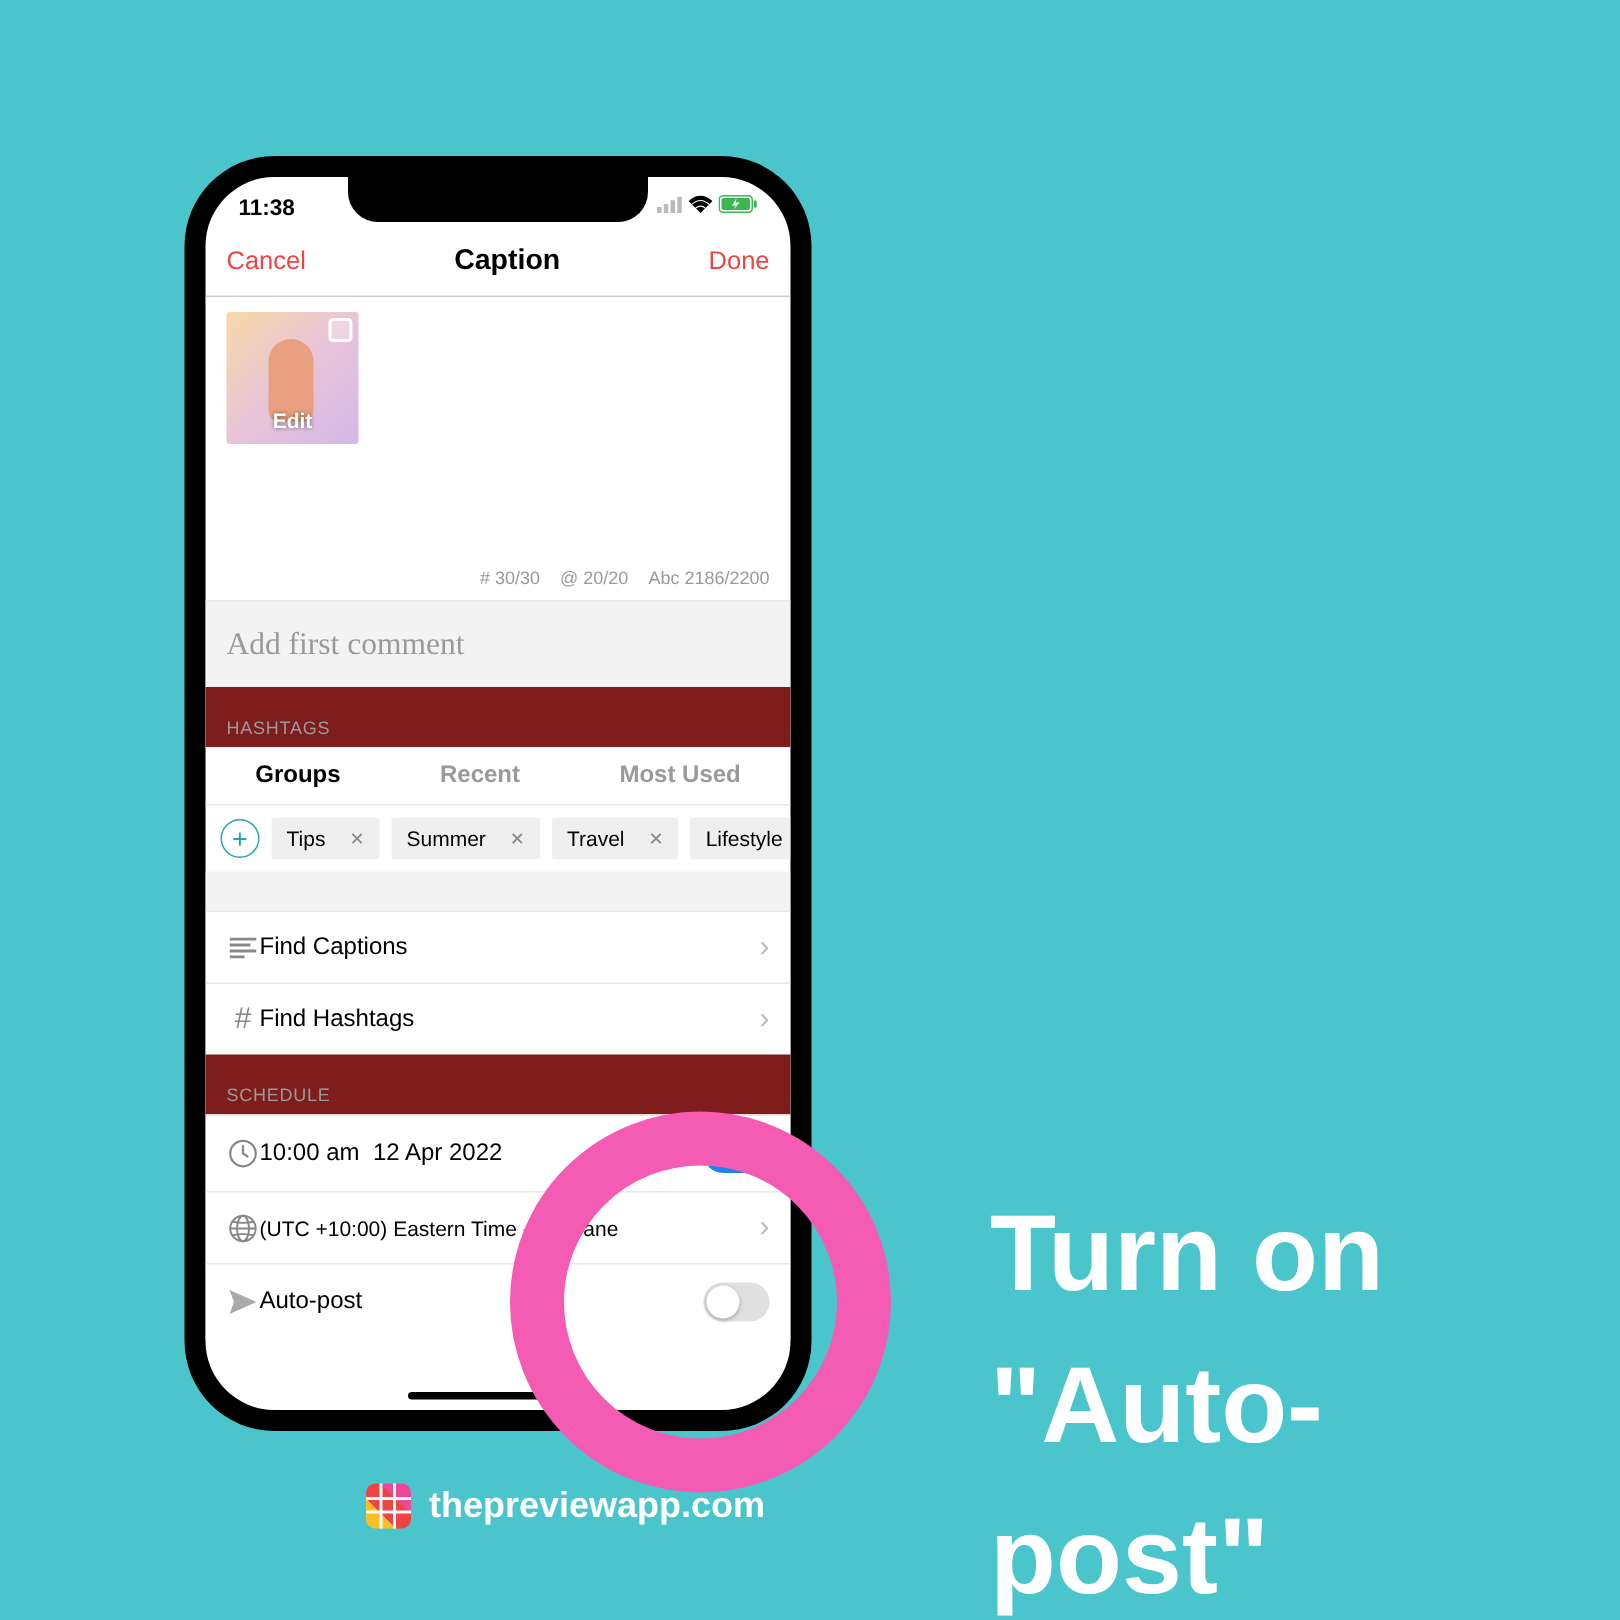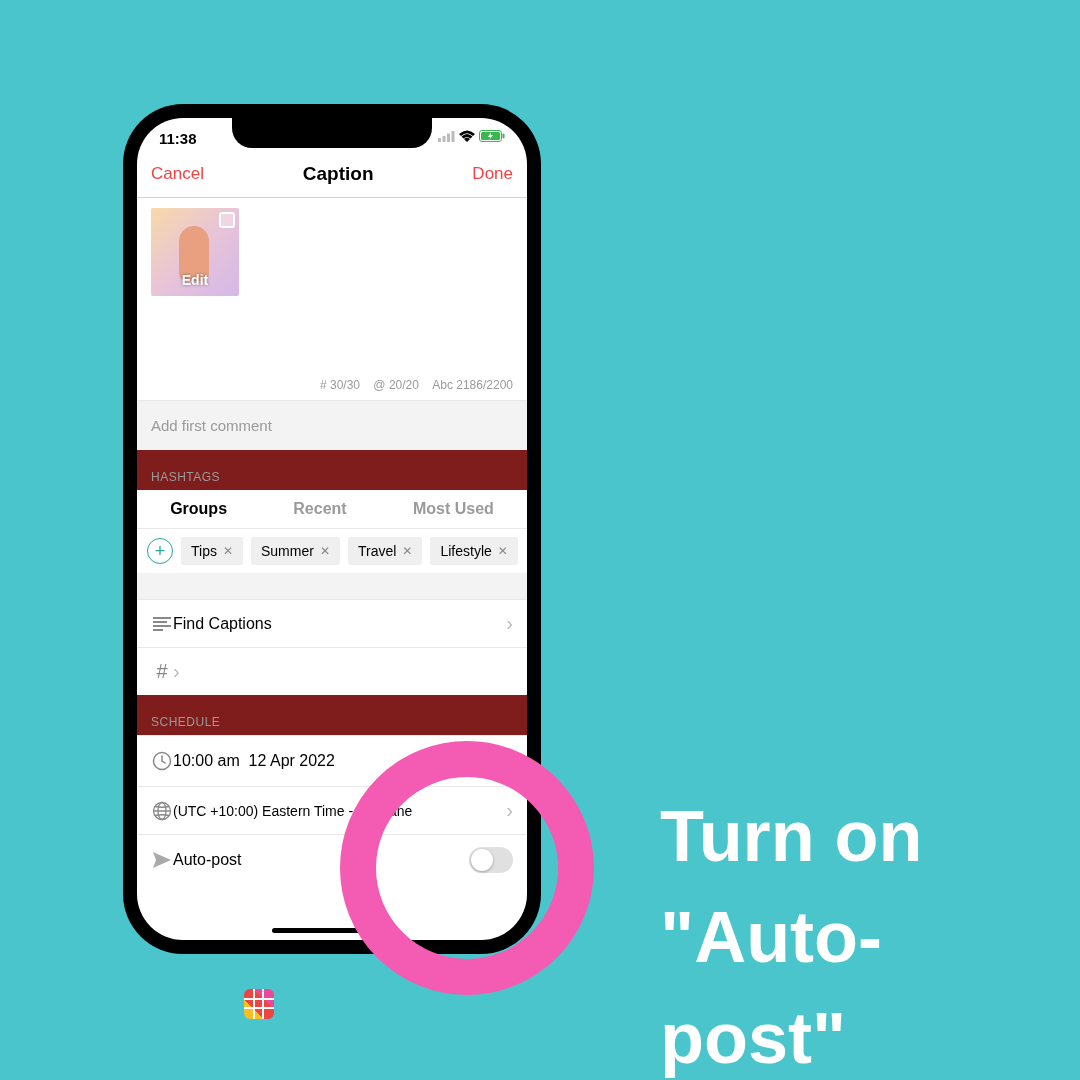--- a/index.html
+++ b/index.html
@@ -94,23 +94,24 @@
 .stats-row {
   text-align: right;
   padding: 0 14px 8px;
   font-size: 12px;
   color: #9a9a9a;
 }
 .stats-row span { margin-left: 10px; }
 .comment-input {
   background: #f3f3f3;
   padding: 16px 14px;
-  font-size: 15px;
+  font-size: 21px;
   color: #9a9a9a;
   border-top: 1px solid #e8e8e8;
+  font-family: Liberation Serif, serif;
 }
 .section-hdr {
   background: #7f1d1d;
   padding: 20px 14px 6px;
   font-size: 12px;
   color: #9a9a9a;
   letter-spacing: 0.5px;
 }
 .tabs {
   display: flex;
@@ -134,21 +135,21 @@
   color: #2aa5a5;
   display:flex;align-items:center;justify-content:center;
   font-size:18px;
   flex-shrink:0;
 }
 .tag {
   background: #efefef;
   padding: 6px 10px;
   font-size: 14px;
   border-radius: 2px;
-  display:flex;align-items:center;gap:6px;
+  display:flex;align-items:center;gap:16px;
   flex-shrink:0;
 }
 .tag-x { color:#888; font-size:12px; }
 .gap-row { background:#f3f3f3; height:26px; }
 .list-row {
   display: flex;
   align-items: center;
   padding: 12px 14px;
   border-top: 1px solid #e8e8e8;
   gap: 0;
@@ -301,20 +302,21 @@
             <rect y="8" width="18" height="2" fill="#888"></rect>
             <rect y="12" width="10" height="2" fill="#888"></rect>
           </svg>
       </span>
       <span class="row-label">Find Captions</span>
       <span class="chevron">›</span>
     </div>
 
     <div class="list-row">
       <span class="row-icon" style="font-size:20px;color:#888;">#</span>
+      <span class="row-label">Find Hashtags</span>
       <span class="chevron">›</span>
     </div>
 
     <div class="section-hdr">SCHEDULE</div>
 
     <div class="list-row">
       <span class="row-icon">
         <svg width="20" height="20" viewBox="0 0 20 20">
             <circle cx="10" cy="10" r="8.5" fill="none" stroke="#888" stroke-width="1.5"></circle>
             <path d="M10 5 L10 10 L13 12" fill="none" stroke="#888" stroke-width="1.5" stroke-linecap="round"></path>
@@ -359,13 +361,14 @@
 
 <div class="highlight-circle"></div>
 
 <div class="callout">
   <div>Turn on</div>
   <div>"Auto-post"</div>
 </div>
 
 <div class="footer">
   <div class="logo"></div>
+  <div class="footer-text">thepreviewapp.com</div>
 </div>
 
 </body></html>

